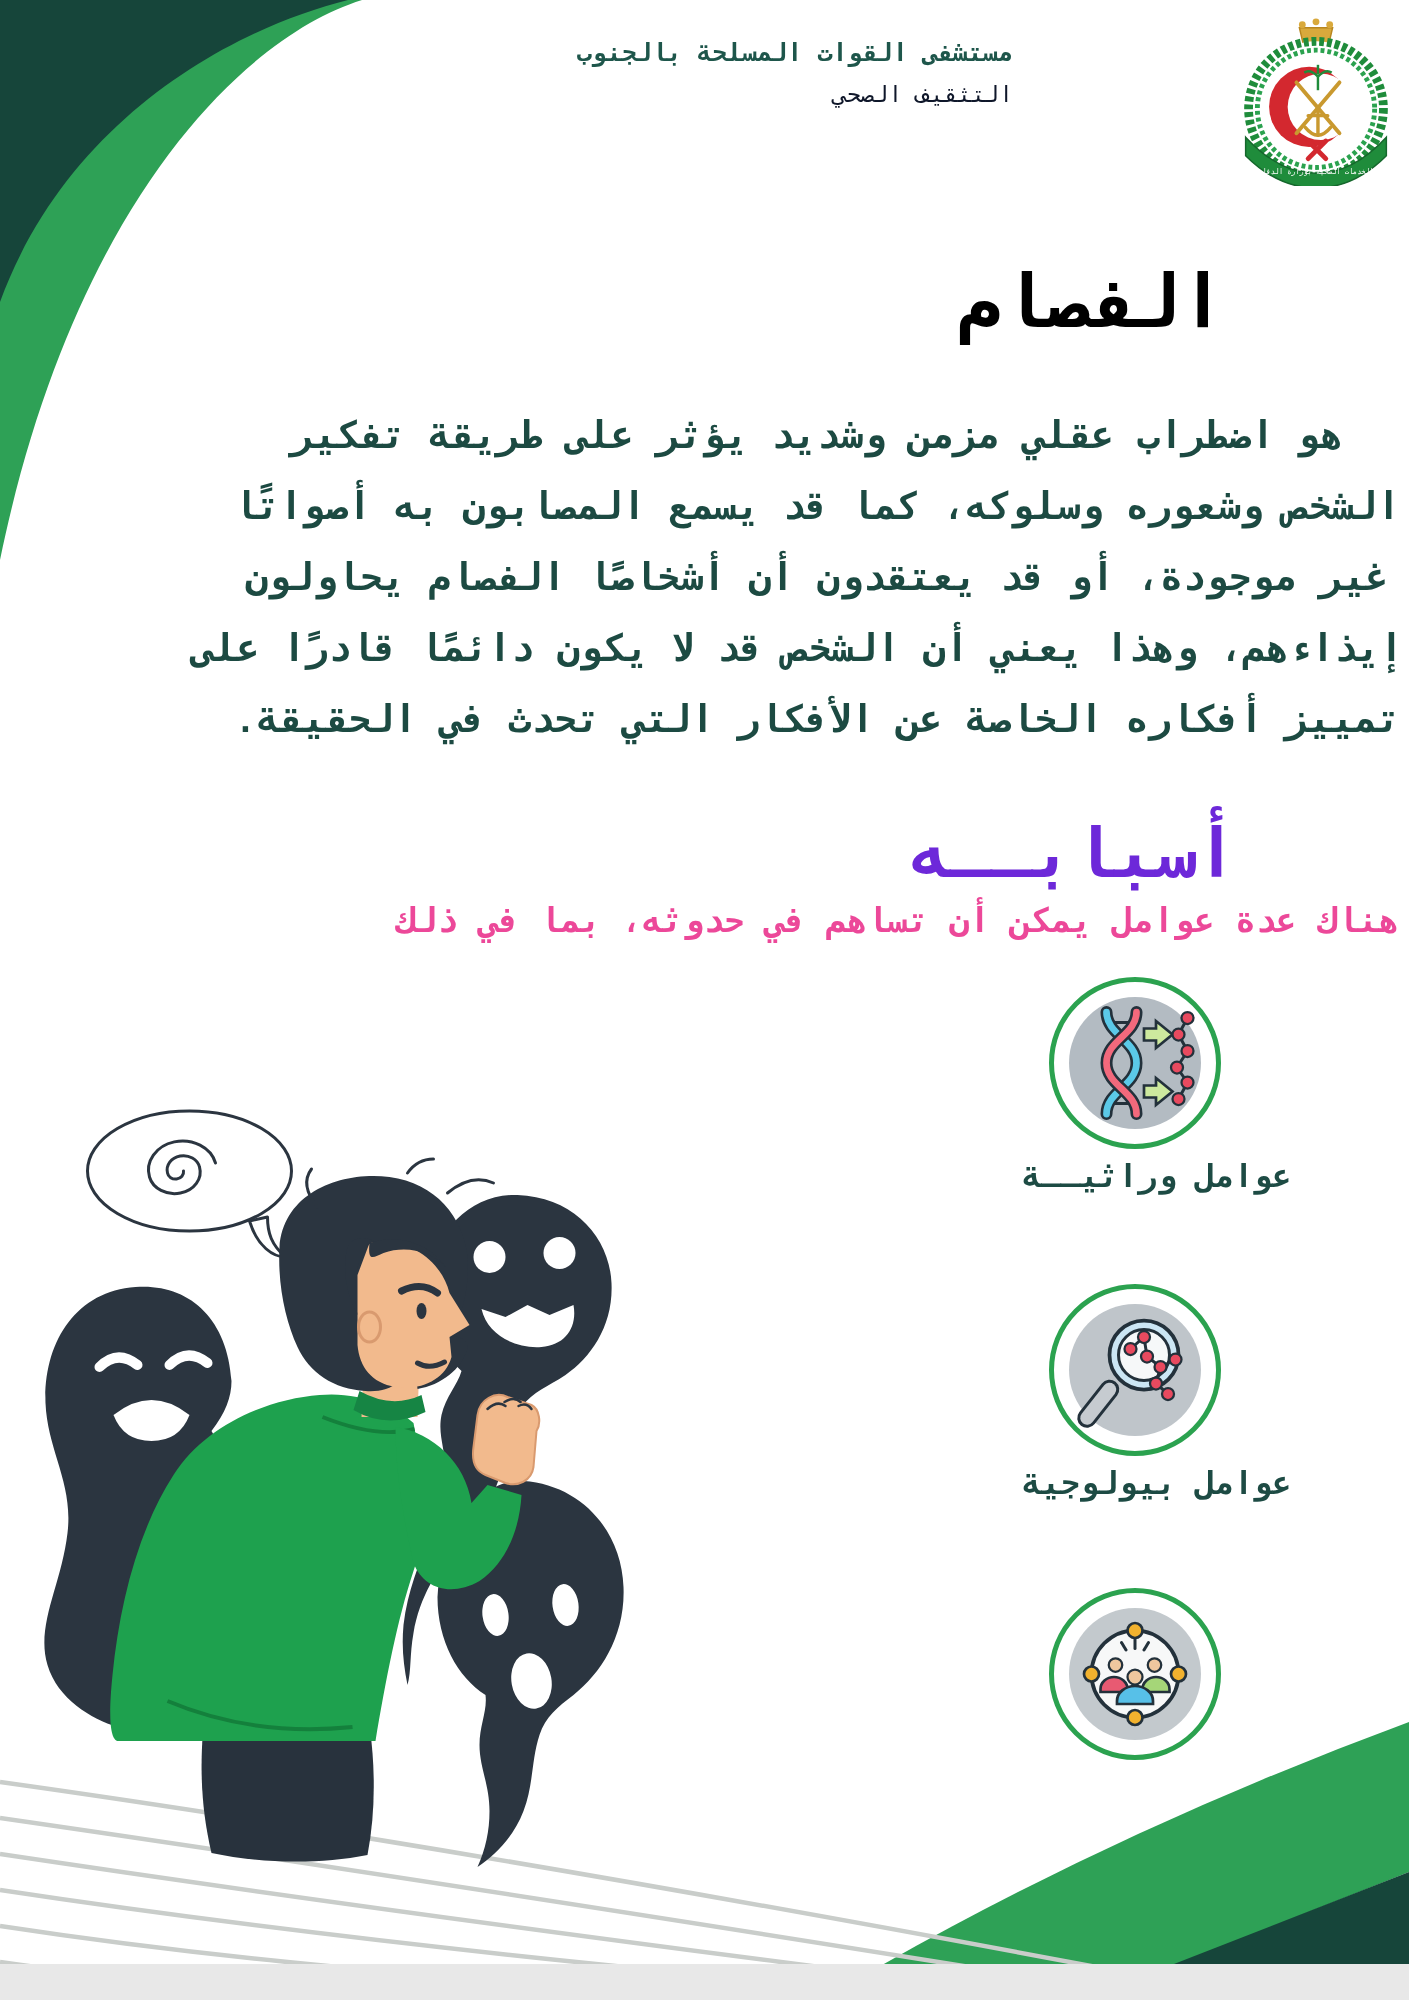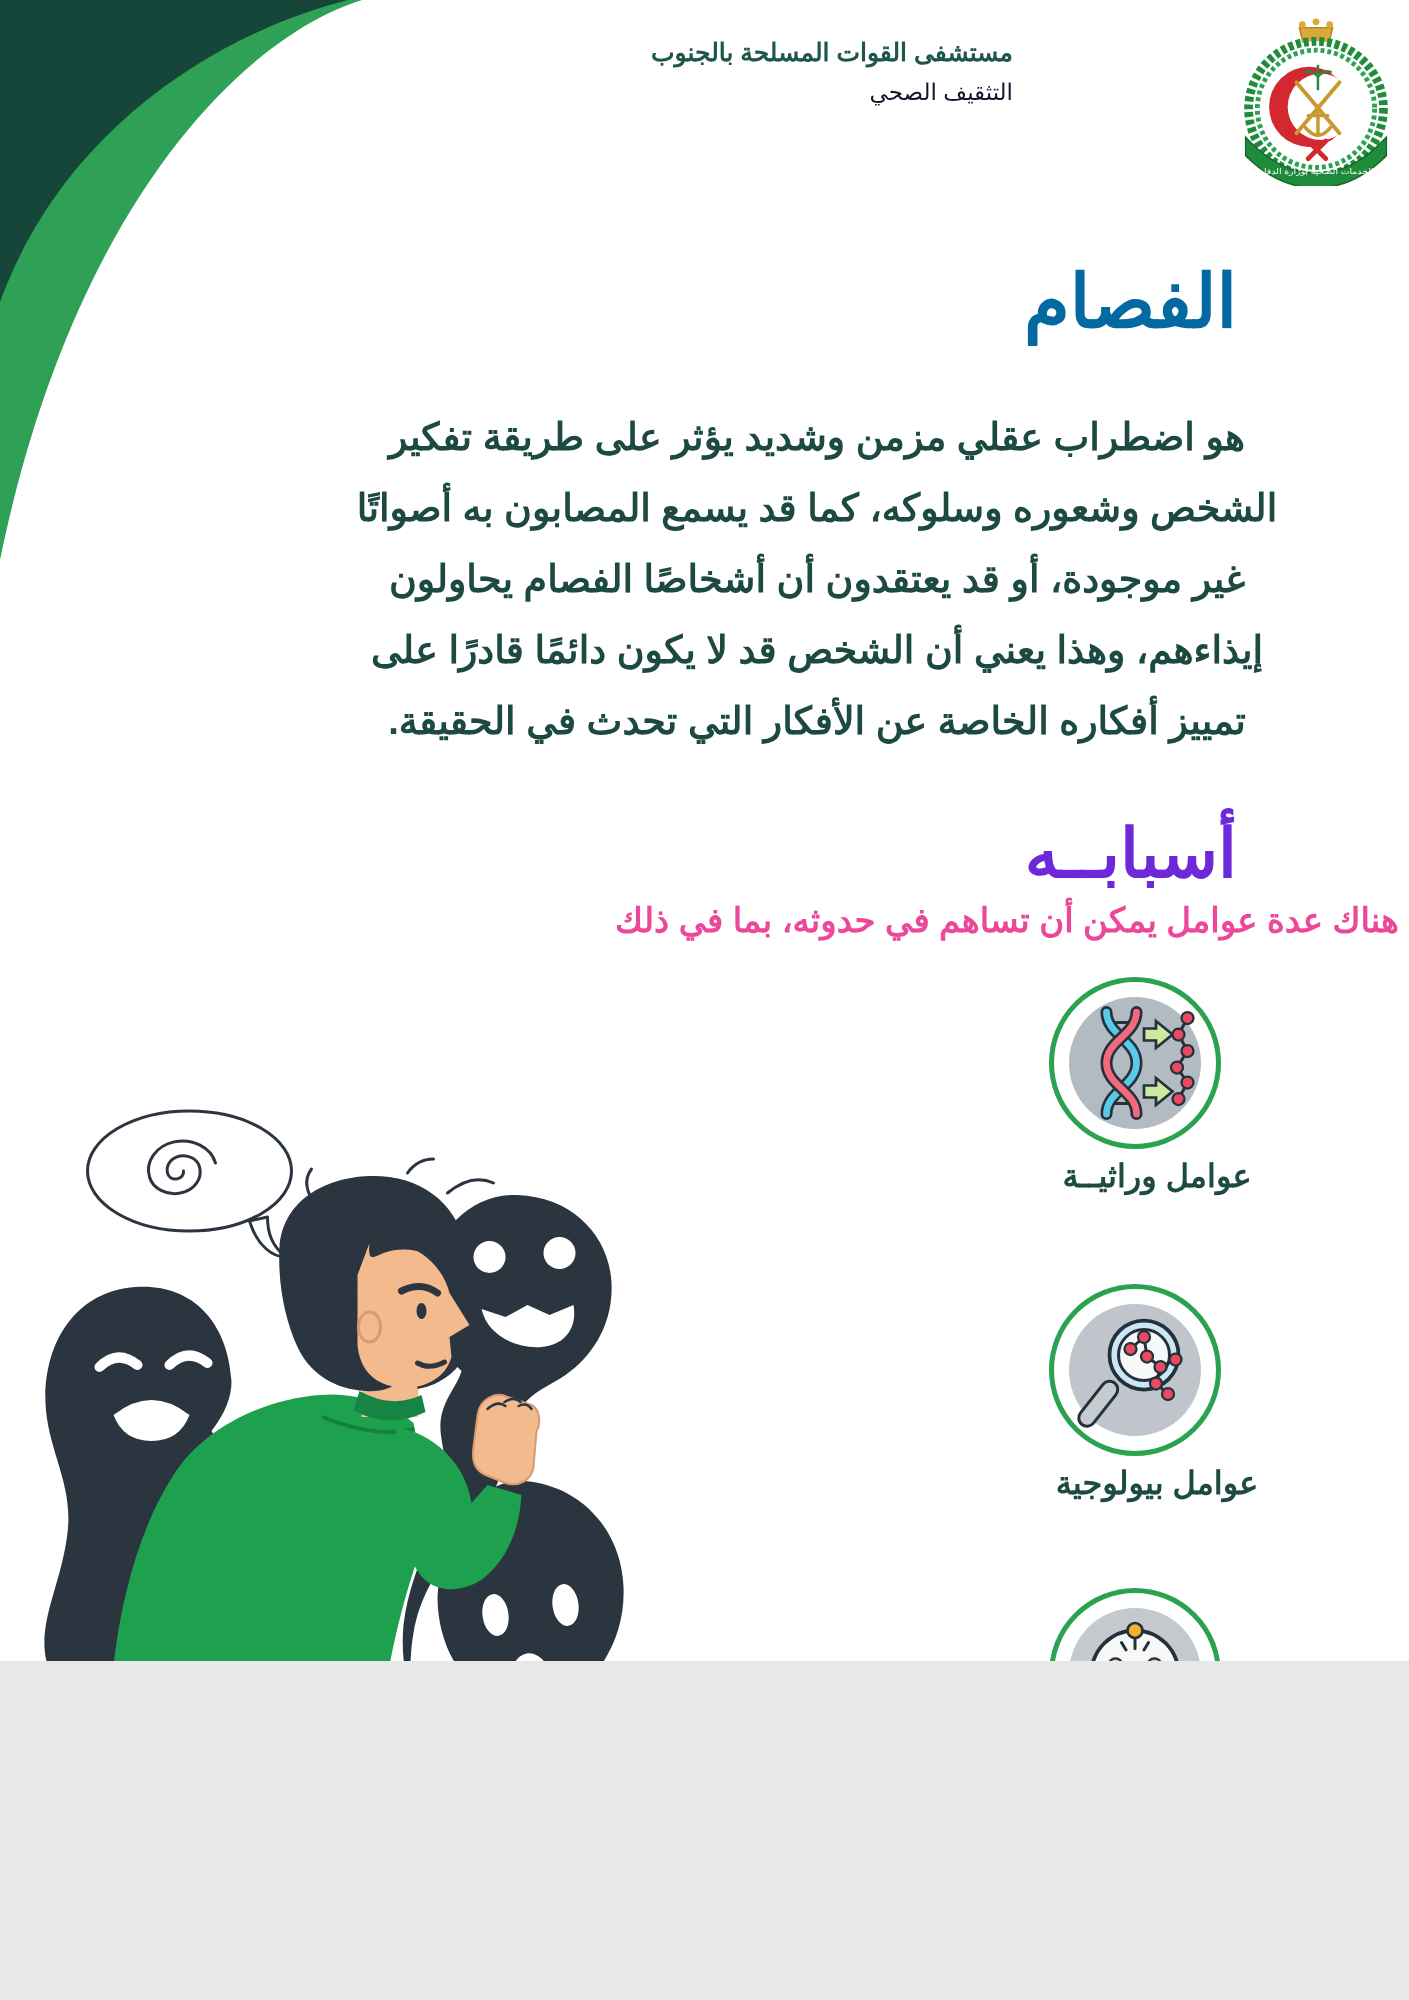--- a/index.html
+++ b/index.html
@@ -1,31 +1,31 @@
 <!DOCTYPE html>
 <html lang="ar"><head>
 <meta charset="utf-8">
 <style>
   html,body { margin:0; padding:0; background:#e8e8e8; }
   .page {
-    position:relative; width:1409px; height:1661px; margin:0 auto;
+    position:relative; width:1409px; height:1964px; margin:0 auto;
     background:#ffffff; overflow:hidden;
-    font-family:Liberation Sans, sans-serif;
+    font-family:Liberation Mono, monospace;
   }
   svg { display:block; }
   .abs { position:absolute; }
 
   
   .header-text { top:38px; right:396px; text-align:right; direction:rtl; }
   .header-name { font-size:25px; font-weight:700; color:#1E564B; white-space:nowrap; }
   .header-dept { font-size:23px; font-weight:400; color:#0f172a; margin-top:12px; white-space:nowrap; }
   .logo { top:14px; right:14px; width:158px; height:172px; }
 
   
-  .page-title { top:258px; right:172px; font-size:74px; font-weight:700; color:#0369a1; direction:rtl; }
+  .page-title { top:258px; right:184px; font-size:74px; font-weight:700; color:#000000; direction:rtl; }
   .description { top:402px; right:6px; width:1172px; text-align:center; direction:rtl;
                  color:#1C4A42; font-size:38px; font-weight:600; }
   .description .line { line-height:71px; white-space:nowrap; }
 
   
   .causes-heading { top:814px; right:172px; font-size:68px; font-weight:700; color:#6d28d9; direction:rtl; }
   .causes-intro { top:900px; right:10px; font-size:34px; font-weight:700; color:#ec4899; direction:rtl; white-space:nowrap; }
 
   
   .factor { position:absolute; left:965px; width:340px; text-align:center; }

